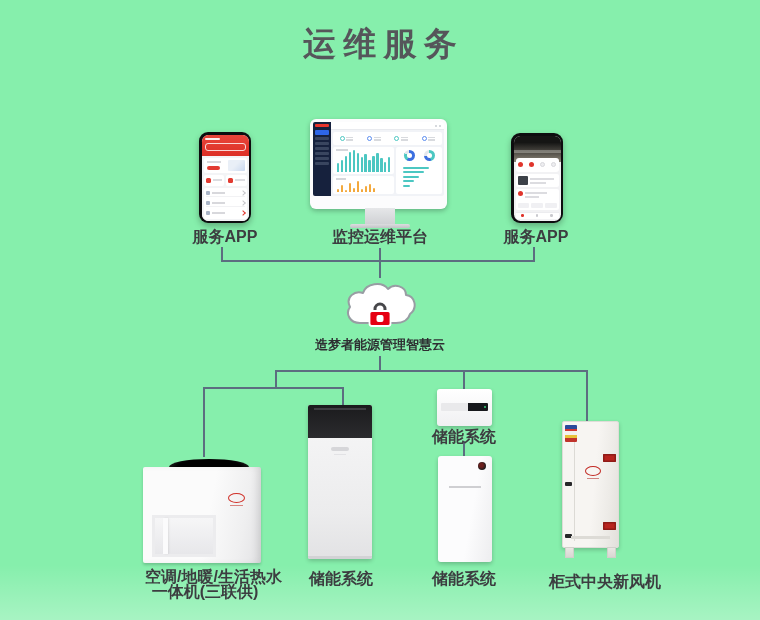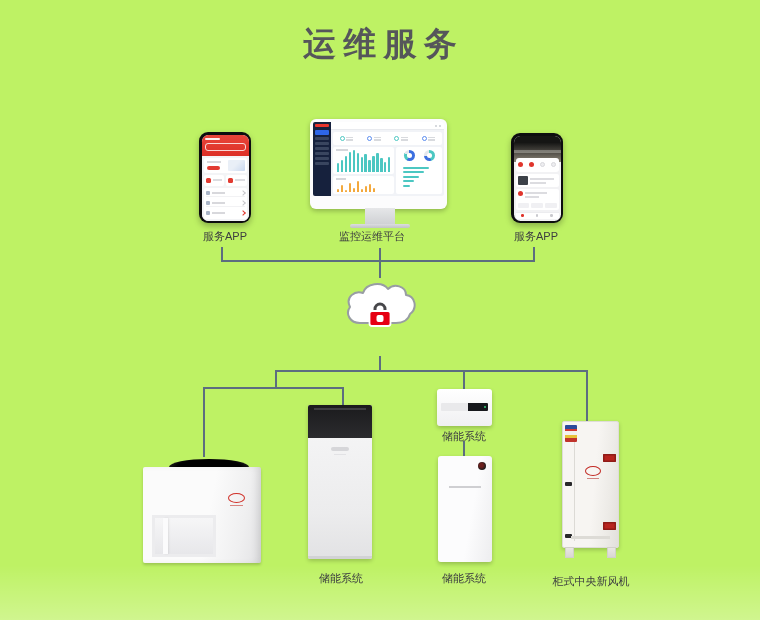--- a/index.html
+++ b/index.html
@@ -1,31 +1,31 @@
 <!DOCTYPE html>
 <html><head>
 <meta charset="utf-8">
 <style>
   html,body{margin:0;padding:0;background:#9aa0a3;}
-  .stage{position:relative;width:760px;height:620px;background:#bef264;overflow:hidden;
+  .stage{position:relative;width:760px;height:620px;background:#86efac;overflow:hidden;
          font-family:"Liberation Sans","DejaVu Sans",sans-serif;}
   .floor{position:absolute;left:0;right:0;bottom:0;height:55px;
          background:linear-gradient(180deg,rgba(255,255,255,0),rgba(255,255,255,.28));}
 
   
   .main-title{position:absolute;top:22px;left:0;right:0;text-align:center;
     font-size:33px;font-weight:700;color:#55565a;letter-spacing:.22em;text-indent:.22em;}
   .sub-title{position:absolute;top:67px;left:0;right:0;text-align:center;
     font-size:15px;font-weight:600;color:#6f7073;letter-spacing:.25em;text-indent:.25em;}
 
   
   .vline,.hline{position:absolute;background:#5c6d80;}
 
   
-  .dev-label{position:absolute;font-size:11px;font-weight:400;color:#3c3d40;
+  .dev-label{position:absolute;font-size:16px;font-weight:700;color:#3c3d40;
     text-align:center;line-height:15px;white-space:nowrap;}
 
   
   .phone{position:absolute;background:#0d0d0f;border-radius:9px;padding:2.5px;
     box-sizing:border-box;box-shadow:0 3px 6px rgba(0,0,0,.28);}
   .phone-screen{width:100%;height:100%;border-radius:6.5px;overflow:hidden;background:#fff;position:relative;}
 
   
   .sa-header{height:21px;background:linear-gradient(180deg,#e8453a,#dd2f26);padding:3px 3px 0;box-sizing:border-box;}
   .sa-titleln{height:2px;width:15px;background:rgba(255,255,255,.92);border-radius:1px;margin-bottom:3px;}
@@ -367,27 +367,32 @@
   <div class="cloud-wrap">
     <svg width="72" height="54" viewBox="0 0 72 54">
       <path d="M16 42 C 6,42 1,33 6,26 C 1,16 11,9 19,12 C 22,2 38,0 44,8 C 50,2 62,5 62,14 C 71,15 74,27 66,33 C 64,40 57,42 52,42 Z" fill="#ffffff" stroke="#989da3" stroke-width="2" stroke-linejoin="round"></path>
       <g>
         <path d="M31 31 v-3 a5 5 0 0 1 10 0 v3" fill="none" stroke="#47474a" stroke-width="3" stroke-linecap="round"></path>
         <rect x="25.5" y="30" width="21" height="15" rx="2.5" fill="#e60012" stroke="#ffffff" stroke-width="1.8"></rect>
         <rect x="32.5" y="34" width="7" height="7" rx="2" fill="#ffffff"></rect>
       </g>
     </svg>
   </div>
+  <div class="dev-label" style="left:300px;top:337px;width:160px;font-size:13px;font-weight:700;color:#2e2f32;">造梦者能源管理智慧云</div>
 
   <div class="ac-unit">
     <div class="ac-fan"></div>
     <div class="ac-body">
       <div class="ac-logo"></div>
       <div class="ac-opening"></div>
     </div>
+  </div>
+  <div class="dev-label" style="left:145px;top:569px;width:120px;">
+    <div>空调/地暖/生活热水</div>
+    <div>一体机(三联供)</div>
   </div>
 
   <div class="cabinet">
     <div class="cabinet-top"></div>
     <div class="cabinet-logo"></div>
   </div>
   <div class="dev-label" style="left:301px;top:571px;width:80px;">储能系统</div>
 
   <div class="inverter">
     <div class="inv-strip">

